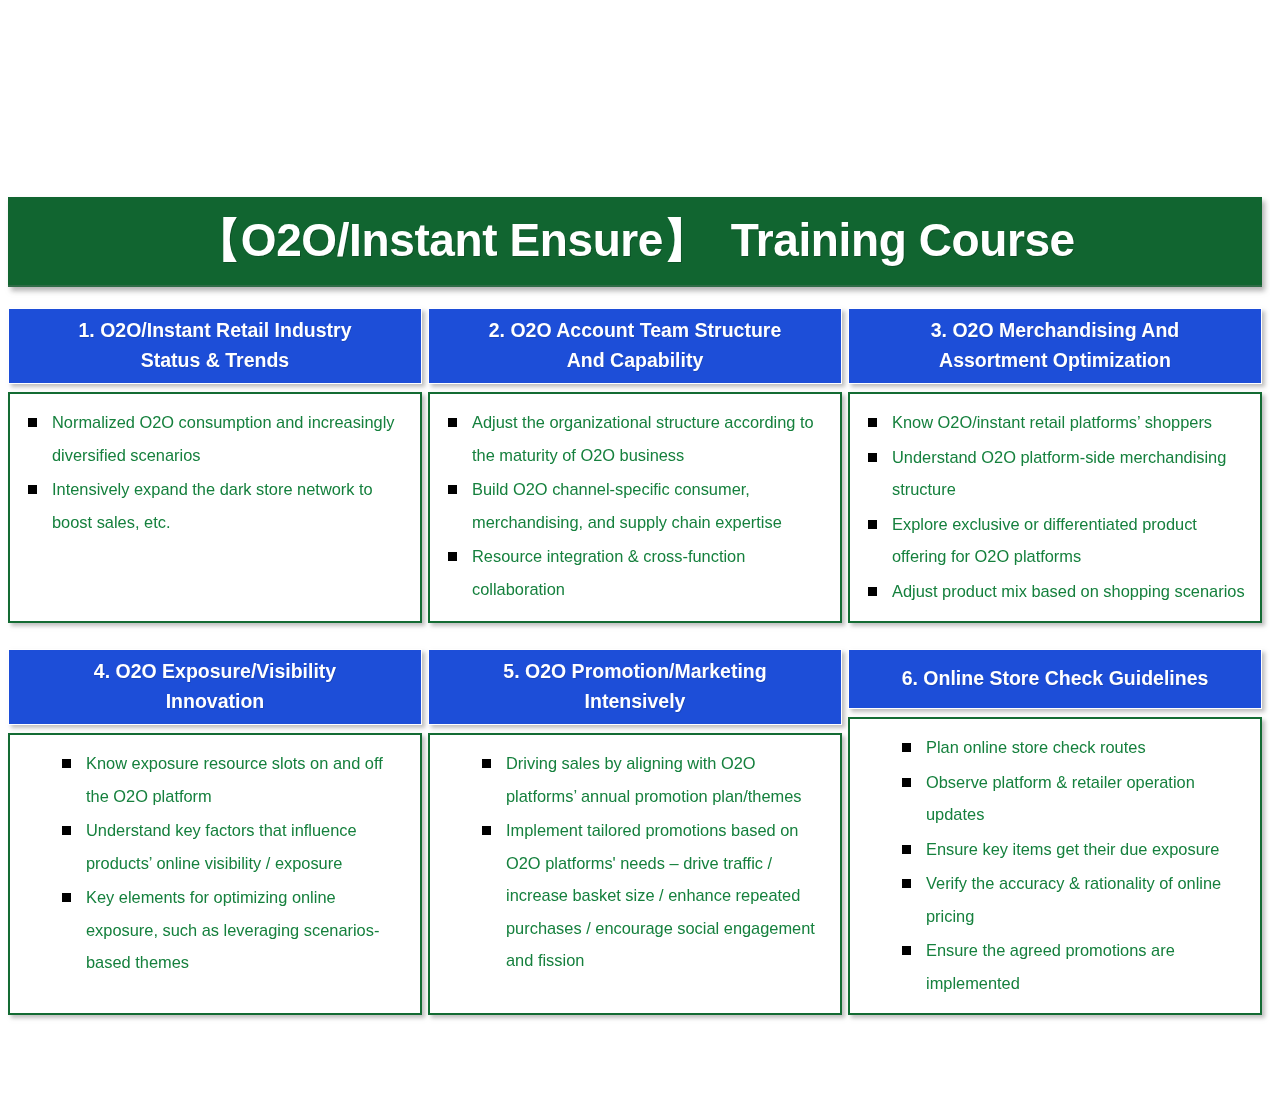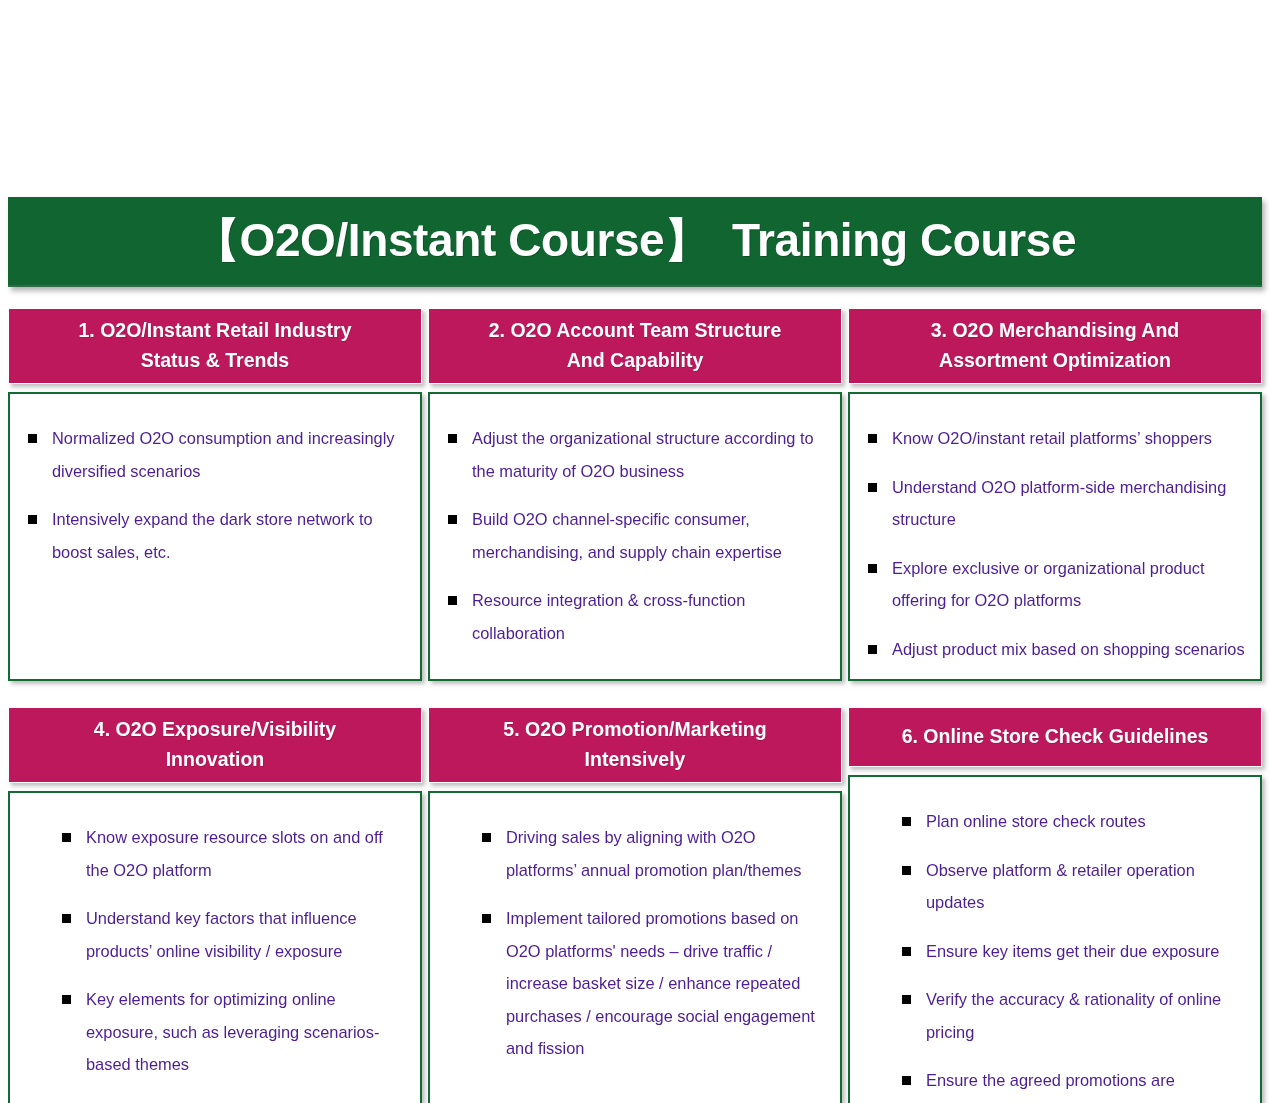--- a/index.html
+++ b/index.html
@@ -56,21 +56,21 @@
     display: grid;
     grid-template-columns: 414px 414px 414px;
     grid-template-rows: auto auto;
     column-gap: 6px;
     row-gap: 26px;
   }
 
   .card { display: flex; flex-direction: column; }
 
   .card-header {
-    background: #be185d;
+    background: #1d4ed8;
     color: #ffffff;
     font-size: 19.5px;
     font-weight: bold;
     line-height: 1.52;
     text-align: center;
     padding: 7px 8px 8px 8px;
     box-sizing: border-box;
     min-height: 60px;
     display: flex;
     align-items: center;
@@ -94,44 +94,44 @@
   .row-2 .card-body { min-height: 212px; padding-left: 46px; }
 
   ul.bullets {
     list-style: none;
     margin: 0;
     padding: 0;
   }
   ul.bullets li {
     position: relative;
     padding-left: 30px;
-    margin: 16px 0 2px 0;
+    margin: 0 0 2px 0;
     font-size: 16.4px;
     line-height: 1.98;
-    color: #4c1d95;
+    color: #15803d;
     font-family: "Liberation Sans", sans-serif;
   }
   ul.bullets li .bullet-mark {
     position: absolute;
     left: 6px;
     top: 12px;
     width: 9px;
     height: 9px;
     background: #000000;
   }
   .tight li { line-height: 1.98; }
 </style>
 </head>
 <body>
 
 <div class="slide">
 
   <div class="title-banner">
     <div class="title-text">
-      <span class="brk">【</span><span>O2O/Instant Course</span><span class="brk">】</span><span class="title-gap"></span><span>Training Course</span>
+      <span class="brk">【</span><span>O2O/Instant Ensure</span><span class="brk">】</span><span class="title-gap"></span><span>Training Course</span>
     </div>
   </div>
 
   <div class="grid">
 
     <div class="card row-1">
       <div class="card-header">
         <span>
           <span>1. O2O/Instant Retail Industry</span><br>
           <span>Status &amp; Trends</span>
@@ -166,21 +166,21 @@
       <div class="card-header">
         <span>
           <span>3. O2O Merchandising And</span><br>
           <span>Assortment Optimization</span>
         </span>
       </div>
       <div class="card-body">
         <ul class="bullets">
           <li><span class="bullet-mark"></span><span>Know O2O/instant retail platforms’ shoppers</span></li>
           <li><span class="bullet-mark"></span><span>Understand O2O platform-side  merchandising structure</span></li>
-          <li><span class="bullet-mark"></span><span>Explore exclusive or organizational product offering for O2O platforms</span></li>
+          <li><span class="bullet-mark"></span><span>Explore exclusive or differentiated product offering for O2O platforms</span></li>
           <li><span class="bullet-mark"></span><span>Adjust product mix based on shopping scenarios</span></li>
         </ul>
       </div>
     </div>
 
     <div class="card row-2">
       <div class="card-header">
         <span>
           <span>4. O2O Exposure/Visibility</span><br>
           <span>Innovation</span>

